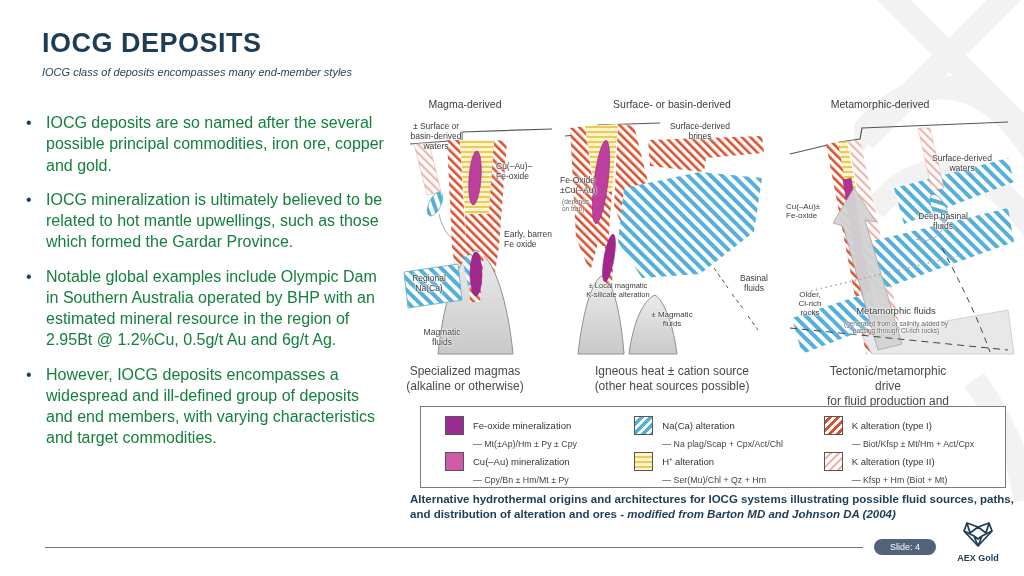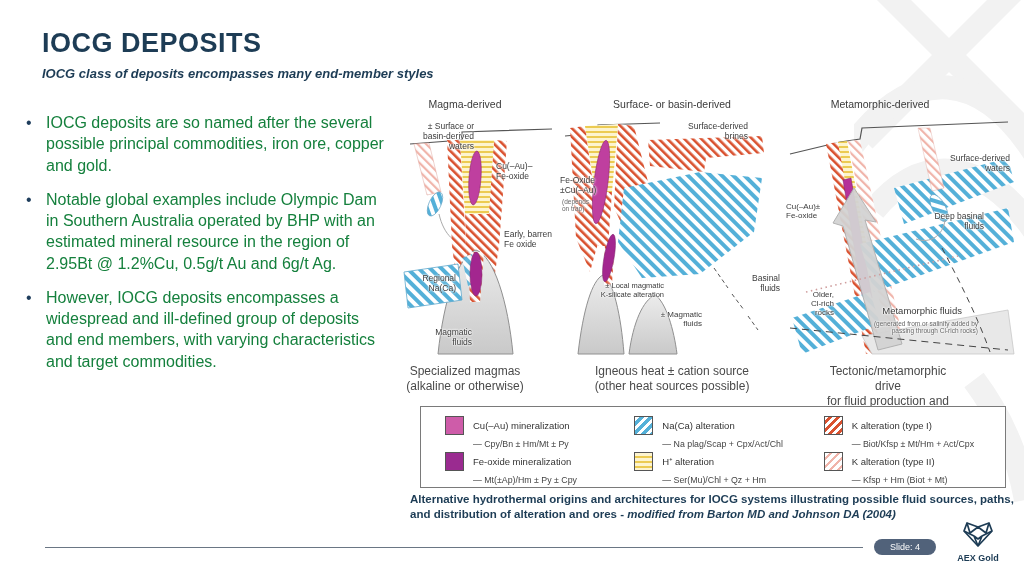--- a/index.html
+++ b/index.html
@@ -5,29 +5,29 @@
   html,body{margin:0;padding:0;}
   body{
     width:1024px;height:576px;position:relative;overflow:hidden;
     background:#ffffff;font-family:"Liberation Sans",sans-serif;
     color:#1e3d5c;
   }
   
   .watermark{position:absolute;top:0;right:0;width:170px;height:520px;pointer-events:none;}
   
   .title{position:absolute;left:42px;top:28px;font-size:27px;font-weight:600;letter-spacing:.5px;color:#1d3c55;}
-  .subtitle{position:absolute;left:42px;top:66px;font-size:13px;font-style:italic;font-weight:700;color:#1d3c55;}
+  .subtitle{position:absolute;left:42px;top:66px;font-size:11px;font-style:italic;font-weight:400;color:#1d3c55;}
   
   .bullets{position:absolute;left:24px;top:112px;width:366px;margin:0;padding:0;list-style:none;}
   .bullets li{position:relative;padding-left:22px;margin-bottom:13px;font-size:16px;line-height:1.33;color:#15803d;}
   .bullets li::before{content:"\2022";position:absolute;left:2px;top:0;color:#1e3d5c;}
   
   .figure{position:absolute;left:402px;top:96px;width:620px;height:300px;}
   .figure svg{position:absolute;left:0;top:0;}
-  .flabel{position:absolute;font-size:8.5px;line-height:1.15;color:#3b3b3b;white-space:pre-line;text-align:right;
+  .flabel{position:absolute;font-size:8.5px;line-height:1.15;color:#3b3b3b;white-space:pre-line;text-align:center;
           text-shadow:0 0 2px #fff,0 0 2px #fff,0 0 3px #fff;}
   .fhead{position:absolute;top:2px;font-size:10.5px;color:#3b3b3b;transform:translateX(-50%);white-space:nowrap;}
   .fcap{position:absolute;top:268px;font-size:12px;line-height:1.25;color:#4a4a4a;transform:translateX(-50%);
         white-space:pre-line;text-align:center;}
   .tiny{font-size:6.5px;color:#666;}
   
   .legend{position:absolute;left:420px;top:406px;width:586px;height:82px;border:1.5px solid #7a7a7a;background:#fff;
           display:flex;align-items:center;box-sizing:border-box;padding:6px 10px 6px 24px;gap:18px;}
   .leg-col{display:flex;flex-direction:column;justify-content:space-between;height:64px;flex:1;}
   .leg-item{display:flex;gap:9px;align-items:flex-start;}
@@ -65,20 +65,21 @@
       <path d="M120,380 C150,420 165,460 172,500"></path>
     </g>
   </svg>
 </div>
 
 <div class="title">IOCG DEPOSITS</div>
 <div class="subtitle">IOCG class of deposits encompasses many end-member styles</div>
 
 <ul class="bullets">
   <li>IOCG deposits are so named after the several possible principal commodities, iron ore, copper and gold.</li>
+  <li>IOCG mineralization is ultimately believed to be related to hot mantle upwellings, such as those which formed the Gardar Province.</li>
   <li>Notable global examples include Olympic Dam in Southern Australia operated by BHP with an estimated mineral resource in the region of 2.95Bt @ 1.2%Cu, 0.5g/t Au and 6g/t Ag.</li>
   <li>However, IOCG deposits encompasses a widespread and ill-defined group of deposits and end members, with varying characteristics and target commodities.</li>
 </ul>
 
 <div class="figure">
   <svg width="620" height="300" viewBox="0 0 620 300">
     <defs>
       <pattern id="redH" patternUnits="userSpaceOnUse" width="6" height="6" patternTransform="rotate(-45)">
         <rect width="6" height="6" fill="#ffffff"></rect>
           <rect width="2.6" height="6" fill="#d9512f"></rect>
@@ -199,28 +200,28 @@
   <div class="flabel" style="left:428px;top:210px;width:132px;font-size:9.5px">Metamorphic fluids</div>
   <div class="flabel tiny" style="left:412px;top:224px;width:164px">(generated from or salinity added by
 passing through Cl-rich rocks)</div>
   <div class="fcap" style="left:486px">Tectonic/metamorphic drive
 for fluid production and flow</div>
 </div>
 
 <div class="legend">
   <div class="leg-col">
     <div class="leg-item">
+      <span class="sw sw-purple"></span>
+      <span><span class="leg-name">Fe-oxide mineralization</span><br>
+      <span class="leg-form">—  Mt(±Ap)/Hm ± Py ± Cpy</span></span>
+    </div>
+    <div class="leg-item">
       <span class="sw sw-pink"></span>
       <span><span class="leg-name">Cu(–Au) mineralization</span><br>
       <span class="leg-form">—  Cpy/Bn ± Hm/Mt ± Py</span></span>
-    </div>
-    <div class="leg-item">
-      <span class="sw sw-purple"></span>
-      <span><span class="leg-name">Fe-oxide mineralization</span><br>
-      <span class="leg-form">—  Mt(±Ap)/Hm ± Py ± Cpy</span></span>
     </div>
   </div>
   <div class="leg-col">
     <div class="leg-item">
       <span class="sw sw-blue"></span>
       <span><span class="leg-name">Na(Ca) alteration</span><br>
       <span class="leg-form">—  Na plag/Scap + Cpx/Act/Chl</span></span>
     </div>
     <div class="leg-item">
       <span class="sw sw-yellow"></span>

